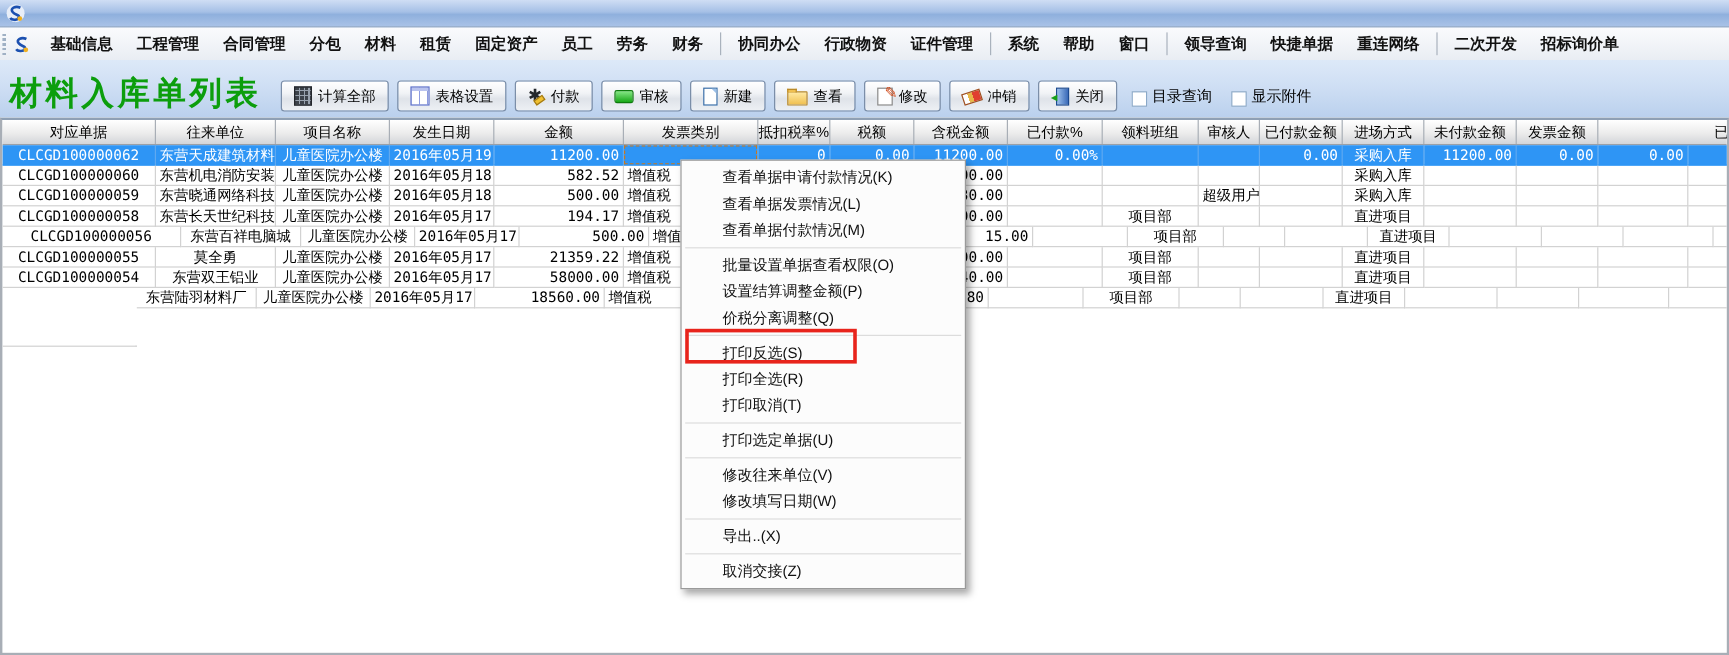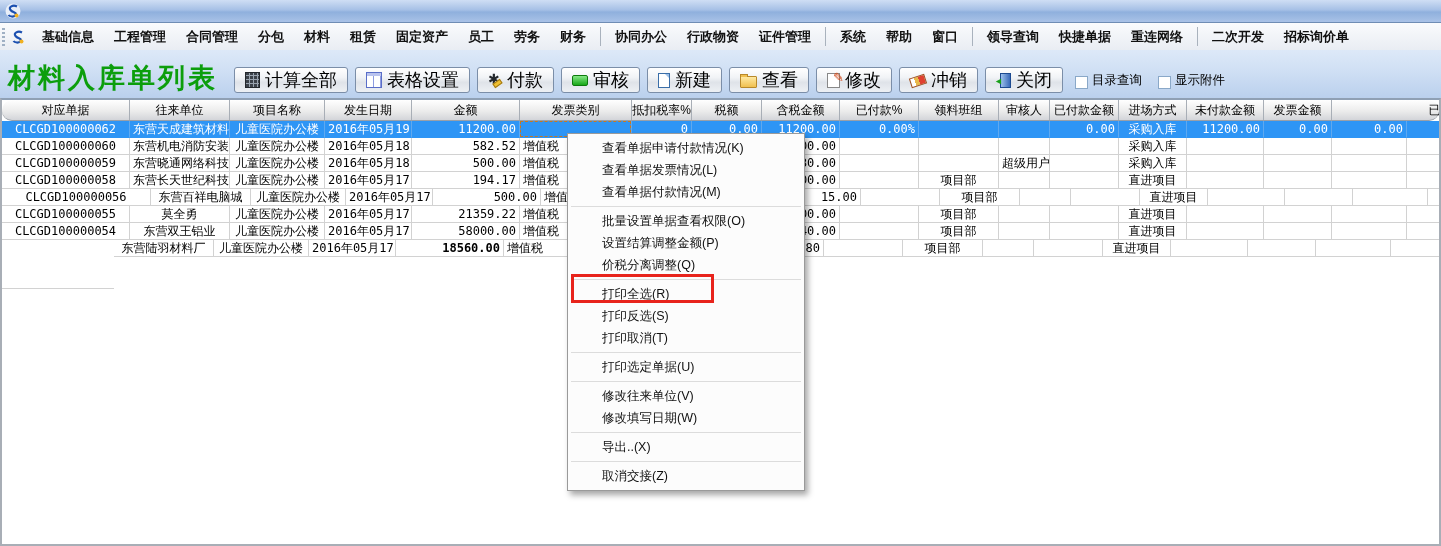--- a/index.html
+++ b/index.html
@@ -41,21 +41,21 @@
     display:flex;align-items:flex-end;padding:0 0 4px 8px;box-sizing:border-box;
   }
   .page-title{
     font-size:27px;font-weight:bold;color:#0c9e0c;letter-spacing:3px;
     line-height:32px;margin-right:16px;white-space:nowrap;
   }
   .tb-buttons{display:flex;align-items:center;gap:7px;margin-bottom:1px;}
   .tb-btn{
     height:26px;border:1px solid #7b8ea8;border-radius:3px;box-sizing:border-box;
     background:linear-gradient(180deg,#ffffff 0%,#f1f3f6 40%,#dfe3e9 60%,#edf0f4 100%);
-    display:flex;align-items:center;padding:0 10px;font-size:18px;gap:5px;
+    display:flex;align-items:center;padding:0 10px;font-size:12px;gap:5px;
     color:#000;cursor:default;white-space:nowrap;
   }
   .tb-checks{display:flex;align-items:center;gap:16px;margin:0 0 5px 12px;font-size:12.5px;}
   .check-wrap{display:flex;align-items:flex-end;gap:4px;white-space:nowrap;cursor:default;}
   .cb{width:13px;height:13px;background:#fff;border:1px solid #8aa8c8;box-sizing:border-box;flex:none;}
 
   
   .tbicon{display:inline-block;position:relative;flex:none;}
   .calculator-icon{
     width:13px;height:14px;background:#3c424a;border:1px solid #23272c;
@@ -91,21 +91,21 @@
 
   
   .tablewrap{
     position:absolute;top:98px;left:0;width:1441px;bottom:0;background:#fff;
     border-top:2px solid #8fa0b4;border-left:2px solid #a8aeb6;
     border-right:2px solid #a8aeb6;border-bottom:2px solid #a8aeb6;
     box-sizing:border-box;overflow:hidden;
   }
   .thead{display:flex;height:20px;flex:none;
     background:linear-gradient(180deg,#ffffff 0%,#ececec 55%,#d3d5d9 100%);
-    border-bottom:1px solid #9aa0a8;border-radius:10px;}
+    border-bottom:1px solid #9aa0a8;}
   .th{flex:none;box-sizing:border-box;border-right:1px solid #a8aeb6;
     font-size:12px;display:flex;align-items:center;justify-content:center;
     white-space:nowrap;overflow:hidden;cursor:default;}
   .tr{display:flex;height:17px;}
   .td{flex:none;box-sizing:border-box;font-size:12px;line-height:16px;
     border-right:1px solid #d2d2d2;border-bottom:1px solid #d2d2d2;
     padding:0 3px;white-space:nowrap;overflow:hidden;position:relative;
     font-family:"DejaVu Sans Mono","Liberation Sans",monospace;cursor:default;}
   .td.a-r{text-align:right;} .td.a-c{text-align:center;} .td.a-l{text-align:left;}
   .tr.selected .td{background:#2e95f5;color:#fff;border-right-color:#5fa9f0;border-bottom-color:#2e95f5;}
@@ -386,21 +386,21 @@
           <div class="td a-r" style="width: 77px;"></div>
           <div class="td a-r" style="width: 68px;"></div>
           <div class="td a-r" style="width: 75px;"></div>
           <div class="td a-c" style="width: 56px;"></div>
         </div>
         <div class="tr">
           <div class="td a-c" style="width: 112px; margin-top: 48px;">CLCGD100000053</div>
           <div class="td a-c" style="width: 100px;">东营陆羽材料厂</div>
           <div class="td a-c" style="width: 95px;">儿童医院办公楼</div>
           <div class="td a-c" style="width: 87px;">2016年05月17日</div>
-          <div class="td a-r" style="width: 108px; font-weight: bold;">18560.00</div>
+          <div class="td a-r" style="width: 108px;">18560.00</div>
           <div class="td a-l" style="width: 112px;">增值税</div>
           <div class="td a-r" style="width: 60px;"></div>
           <div class="td a-r" style="width: 70px;"></div>
           <div class="td a-r" style="width: 78px;">16.80</div>
           <div class="td a-r" style="width: 79px;"></div>
           <div class="td a-c" style="width: 80px;">项目部</div>
           <div class="td a-c" style="width: 51px;"></div>
           <div class="td a-r" style="width: 69px;"></div>
           <div class="td a-c" style="width: 68px;">直进项目</div>
           <div class="td a-r" style="width: 77px;"></div>
@@ -413,22 +413,22 @@
 
   <div class="context-menu" id="ctx">
       <div class="cm-item">查看单据申请付款情况(K)</div>
       <div class="cm-item">查看单据发票情况(L)</div>
       <div class="cm-item">查看单据付款情况(M)</div>
       <div class="cm-sep"></div>
       <div class="cm-item">批量设置单据查看权限(O)</div>
       <div class="cm-item">设置结算调整金额(P)</div>
       <div class="cm-item">价税分离调整(Q)</div>
       <div class="cm-sep"></div>
+      <div class="cm-item">打印反选(S)</div>
       <div class="cm-item">打印全选(R)</div>
-      <div class="cm-item">打印反选(S)</div>
       <div class="cm-item">打印取消(T)</div>
       <div class="cm-sep"></div>
       <div class="cm-item">打印选定单据(U)</div>
       <div class="cm-sep"></div>
       <div class="cm-item">修改往来单位(V)</div>
       <div class="cm-item">修改填写日期(W)</div>
       <div class="cm-sep"></div>
       <div class="cm-item">导出..(X)</div>
       <div class="cm-sep"></div>
       <div class="cm-item">取消交接(Z)</div>

